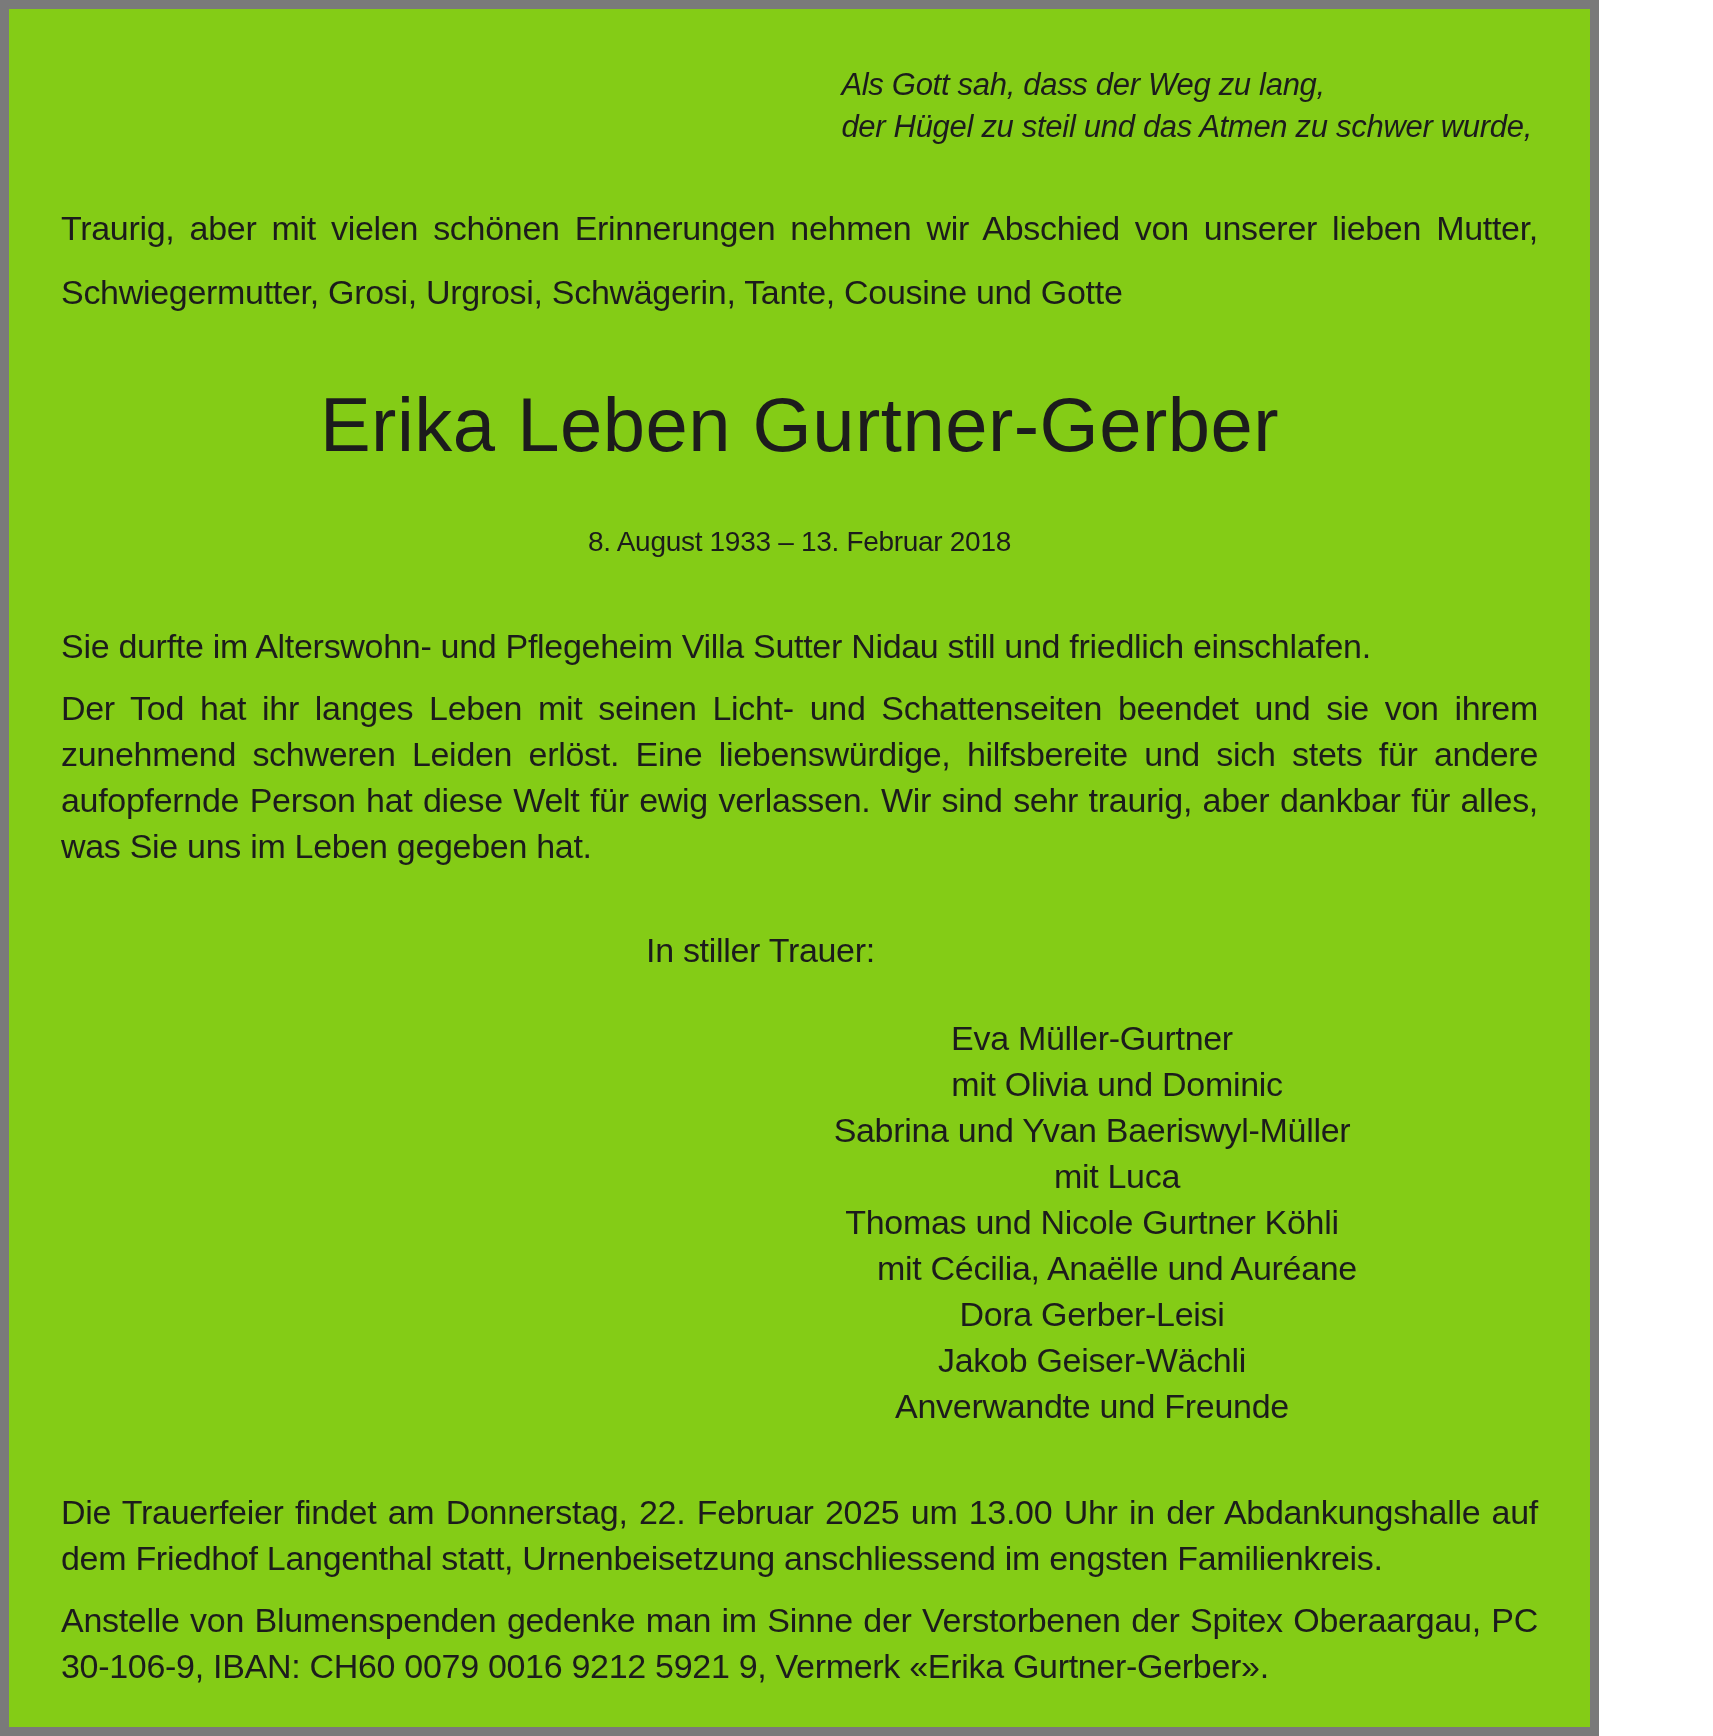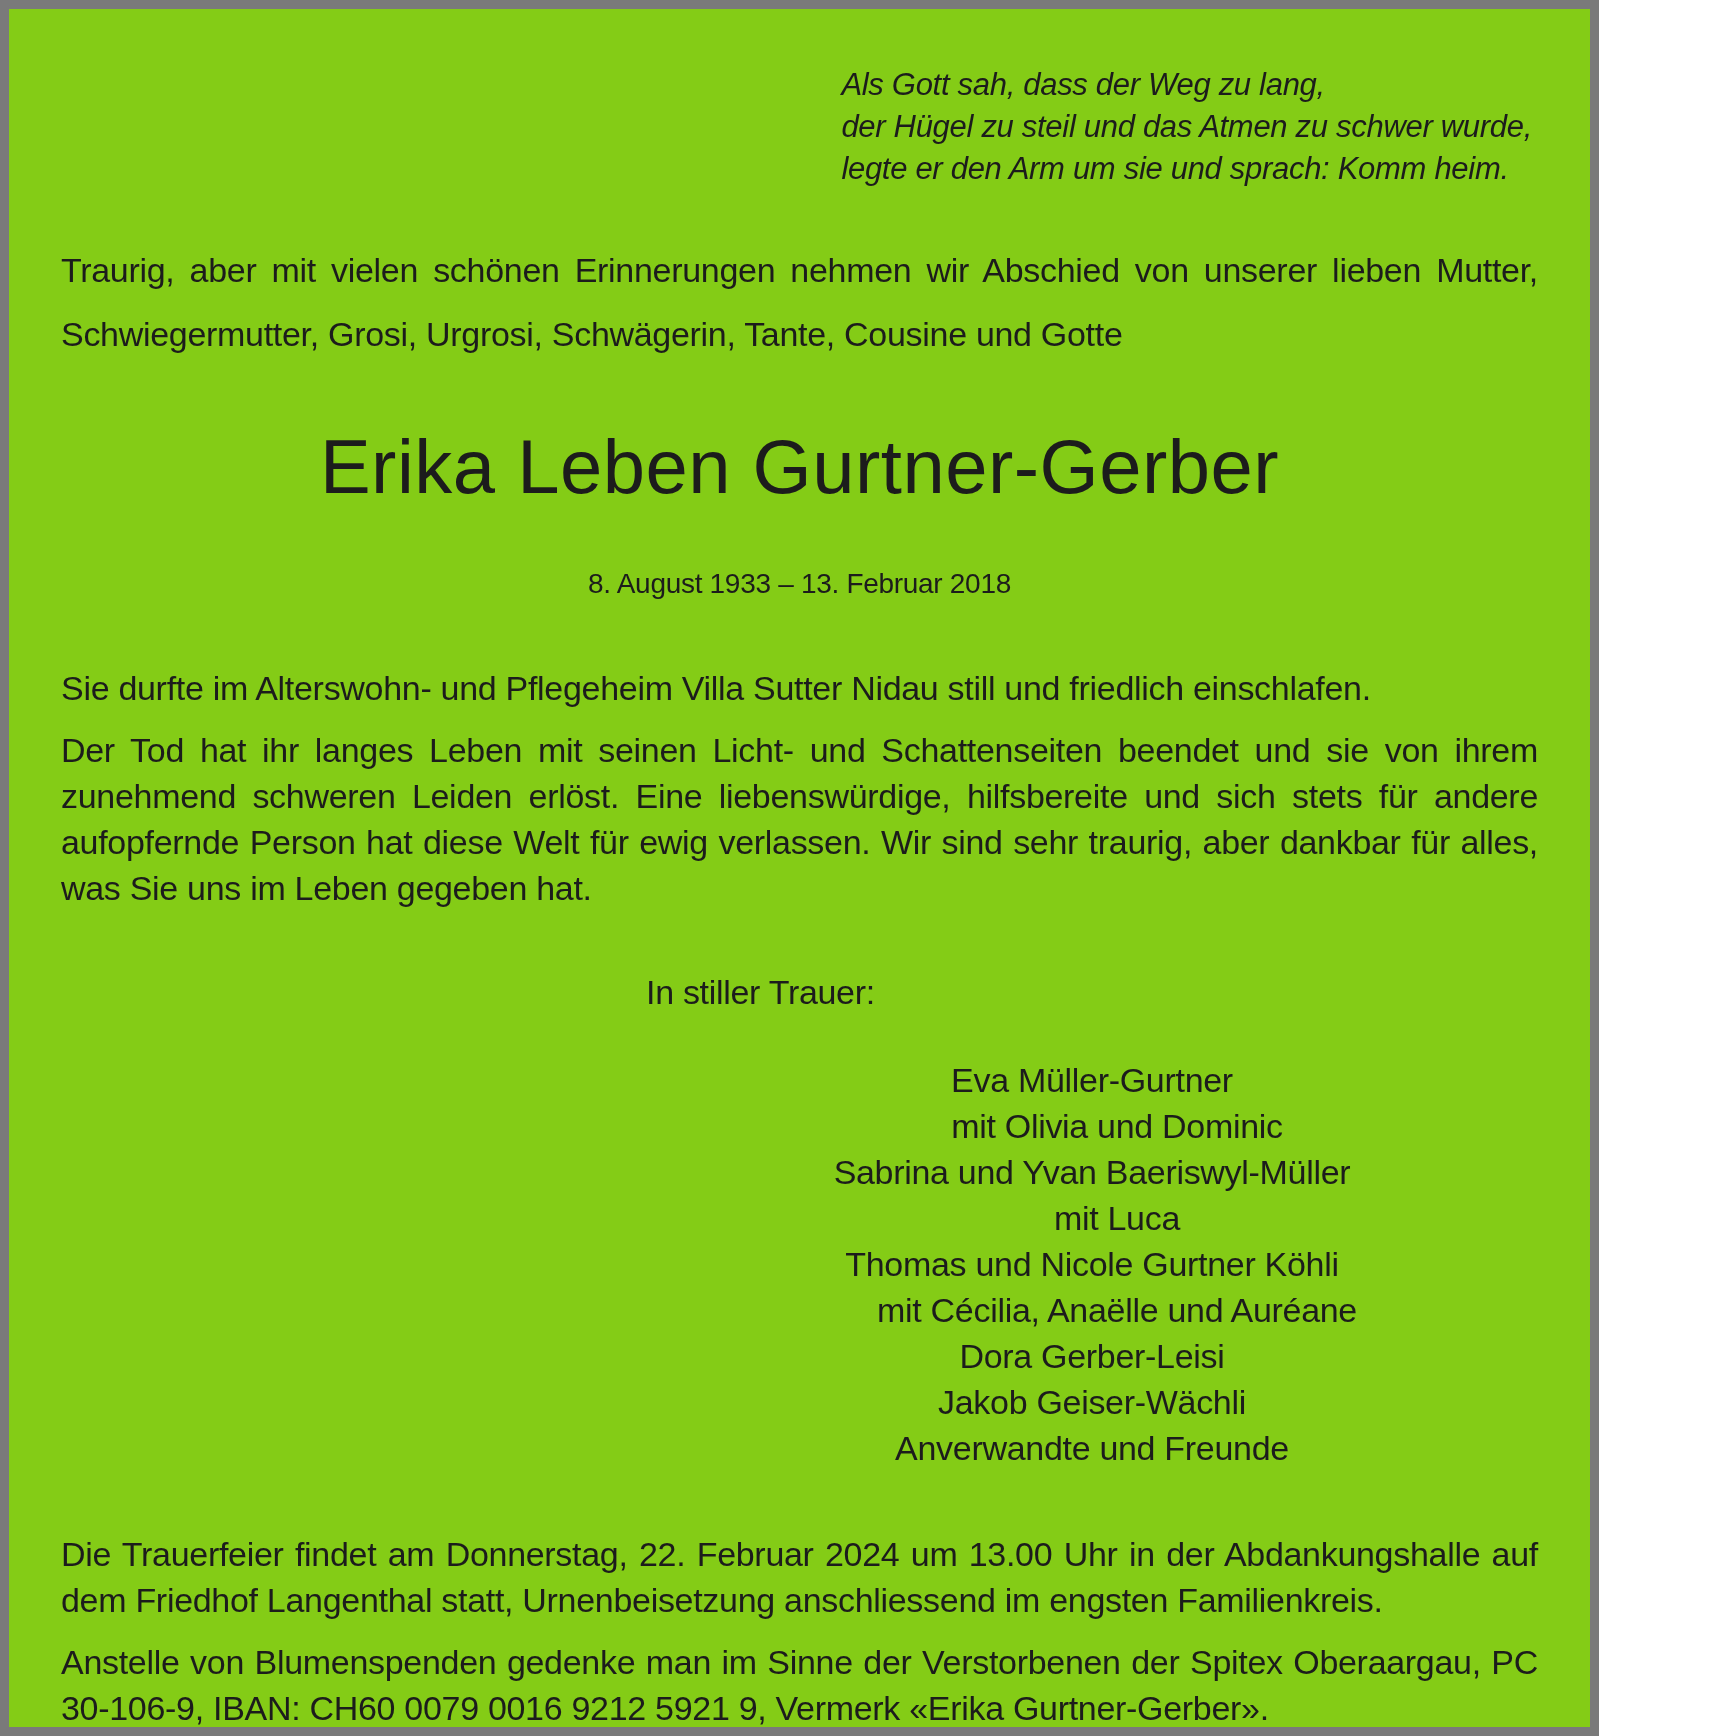--- a/index.html
+++ b/index.html
@@ -72,21 +72,20 @@
   .donations { margin-top: 16px; }
 </style>
 </head>
 <body>
 
 <div class="sheet">
 
   <div class="quote">
     <div>Als Gott sah, dass der Weg zu lang,</div>
     <div>der Hügel zu steil und das Atmen zu schwer wurde,</div>
-    <div>legte er den Arm um sie und sprach: Komm heim.</div>
   </div>
 
   <div class="para intro">Traurig, aber mit vielen schönen Erinnerungen nehmen wir Abschied von unserer lieben Mutter, Schwiegermutter, Grosi, Urgrosi, Schwägerin, Tante, Cousine und Gotte</div>
 
   <h1 class="name">Erika Leben Gurtner-Gerber</h1>
 
   <div class="dates">8. August 1933 – 13. Februar 2018</div>
 
   <div class="para passing">Sie durfte im Alterswohn- und Pflegeheim Villa Sutter Nidau still und friedlich einschlafen.</div>
 
@@ -98,17 +97,17 @@
     <div class="mourner indent">mit Olivia und Dominic</div>
     <div class="mourner">Sabrina und Yvan Baeriswyl-Müller</div>
     <div class="mourner indent">mit Luca</div>
     <div class="mourner">Thomas und Nicole Gurtner Köhli</div>
     <div class="mourner indent">mit Cécilia, Anaëlle und Auréane</div>
     <div class="mourner">Dora Gerber-Leisi</div>
     <div class="mourner">Jakob Geiser-Wächli</div>
     <div class="mourner">Anverwandte und Freunde</div>
   </div>
 
-  <div class="para service">Die Trauerfeier findet am Donnerstag, 22. Februar 2024 um 13.00 Uhr in der Abdankungshalle auf dem Friedhof Langenthal statt, Urnenbeisetzung anschliessend im engsten Familienkreis.</div>
+  <div class="para service">Die Trauerfeier findet am Donnerstag, 22. Februar 2025 um 13.00 Uhr in der Abdankungshalle auf dem Friedhof Langenthal statt, Urnenbeisetzung anschliessend im engsten Familienkreis.</div>
 
   <div class="para donations">Anstelle von Blumenspenden gedenke man im Sinne der Verstorbenen der Spitex Oberaargau, PC 30-106-9, IBAN: CH60 0079 0016 9212 5921 9, Vermerk «Erika Gurtner-Gerber».</div>
 
 </div>
 
 </body></html>

